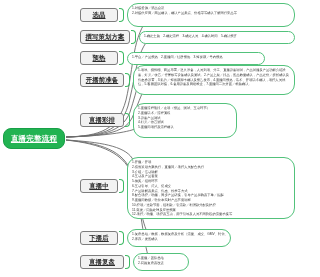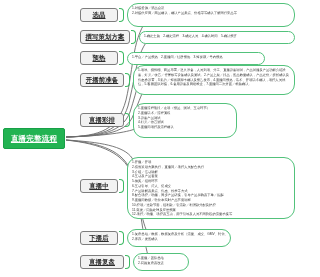--- a/index.html
+++ b/index.html
@@ -21,21 +21,21 @@
     pointer-events: none;
   }
 
   
   .root-node {
     position: absolute;
     left: 3px; top: 128px;
     width: 62px; height: 21px;
     background: #22b352;
     border: 1px solid #18a047;
-    border-radius: 2px;
+    border-radius: 8px;
     display: flex;
     align-items: center;
     justify-content: center;
     z-index: 5;
   }
   .root-label {
     color: #ffffff;
     font-size: 7.5px;
     font-weight: bold;
     letter-spacing: 0.2px;

